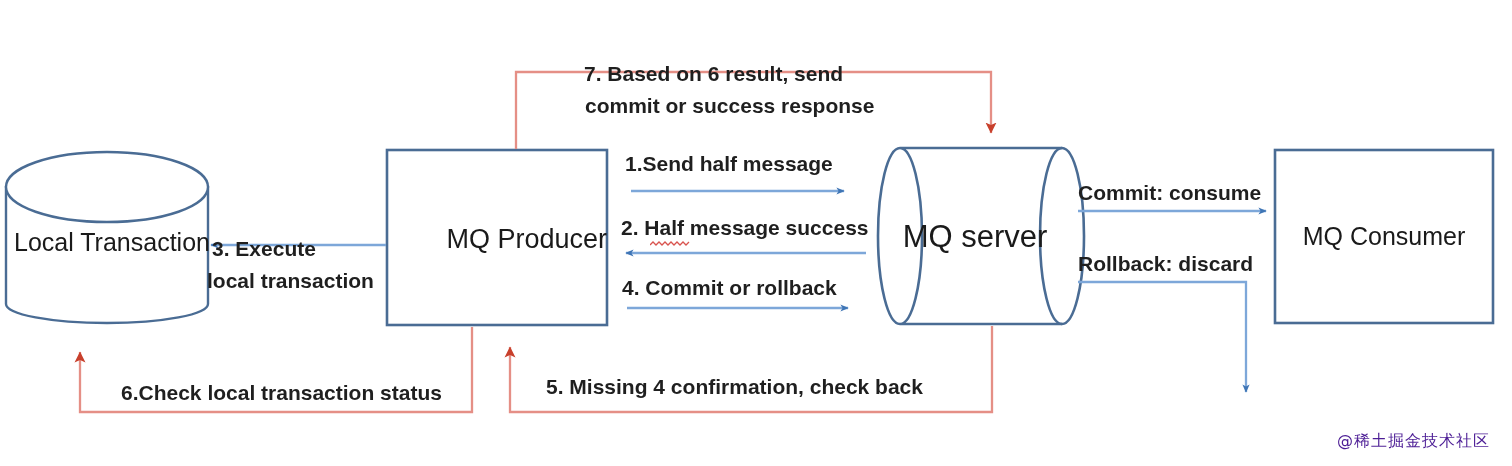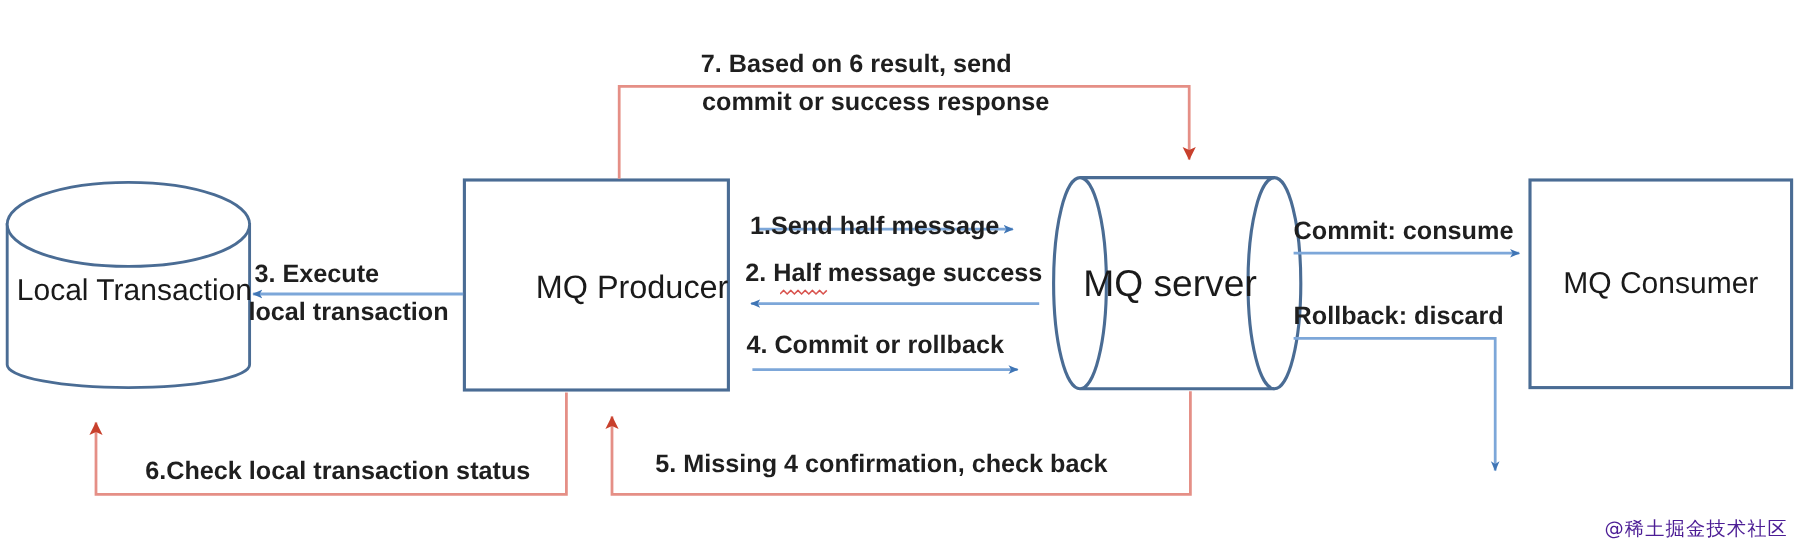--- a/index.html
+++ b/index.html
@@ -7,21 +7,21 @@
   #stage{position:relative;width:1512px;height:466px;background:#fff;}
   svg.canvas{position:absolute;left:0;top:0;width:1512px;height:466px;}
   .node-label{
     position:absolute;color:#1a1a1a;font-family:"Liberation Sans",sans-serif;
     font-weight:400;white-space:nowrap;
   }
   .edge-label{
     position:absolute;color:#1f1f1f;font-family:"Liberation Sans",sans-serif;
     font-weight:600;white-space:nowrap;
   }
-  .edge-label.multi{white-space:pre;line-height:1.22;}
+  .edge-label.multi{white-space:pre;line-height:1.22;margin-top:20px;}
   .watermark{
     position:absolute;color:#4c1d95;font-family:"DejaVu Sans",sans-serif;
     font-size:16px;letter-spacing:1px;white-space:nowrap;
   }
   .squiggle{position:absolute;height:5px;}
 </style>
 </head>
 <body>
 
 <div id="stage">
@@ -96,21 +96,21 @@
   </svg>
 
   <div class="node-label" style="left:14px;top:228px;width:190px;text-align:center;font-size:25px;">Local Transaction</div>
 
   <div class="node-label" style="left:387px;top:224px;width:220px;text-align:right;font-size:27px;">MQ Producer</div>
 
   <div class="node-label" style="left:1275px;top:222px;width:218px;text-align:center;font-size:25px;">MQ Consumer</div>
 
   <div class="node-label" style="left:880px;top:219px;width:190px;text-align:center;font-size:31px;">MQ server</div>
 
-  <div class="edge-label" style="left:625px;top:152px;font-size:21px;margin-top:25px;">1.Send half message</div>
+  <div class="edge-label" style="left:625px;top:152px;font-size:21px;">1.Send half message</div>
 
   <div class="edge-label" style="left:621px;top:216px;font-size:21px;">2. Half message success</div>
 
   <svg class="squiggle" style="left:650px;top:241px;width:40px;" viewBox="0 0 40 5" preserveAspectRatio="none">
     <path d="M0,4 L3,1 L6,4 L9,1 L12,4 L15,1 L18,4 L21,1 L24,4 L27,1 L30,4 L33,1 L36,4 L39,1" fill="none" stroke="#d9544f" stroke-width="1.3"></path>
   </svg>
 
   <div class="edge-label multi" style="left:212px;top:216px;font-size:21px;">3. Execute</div>
   <div class="edge-label multi" style="left:207px;top:248px;font-size:21px;">local transaction</div>
 

